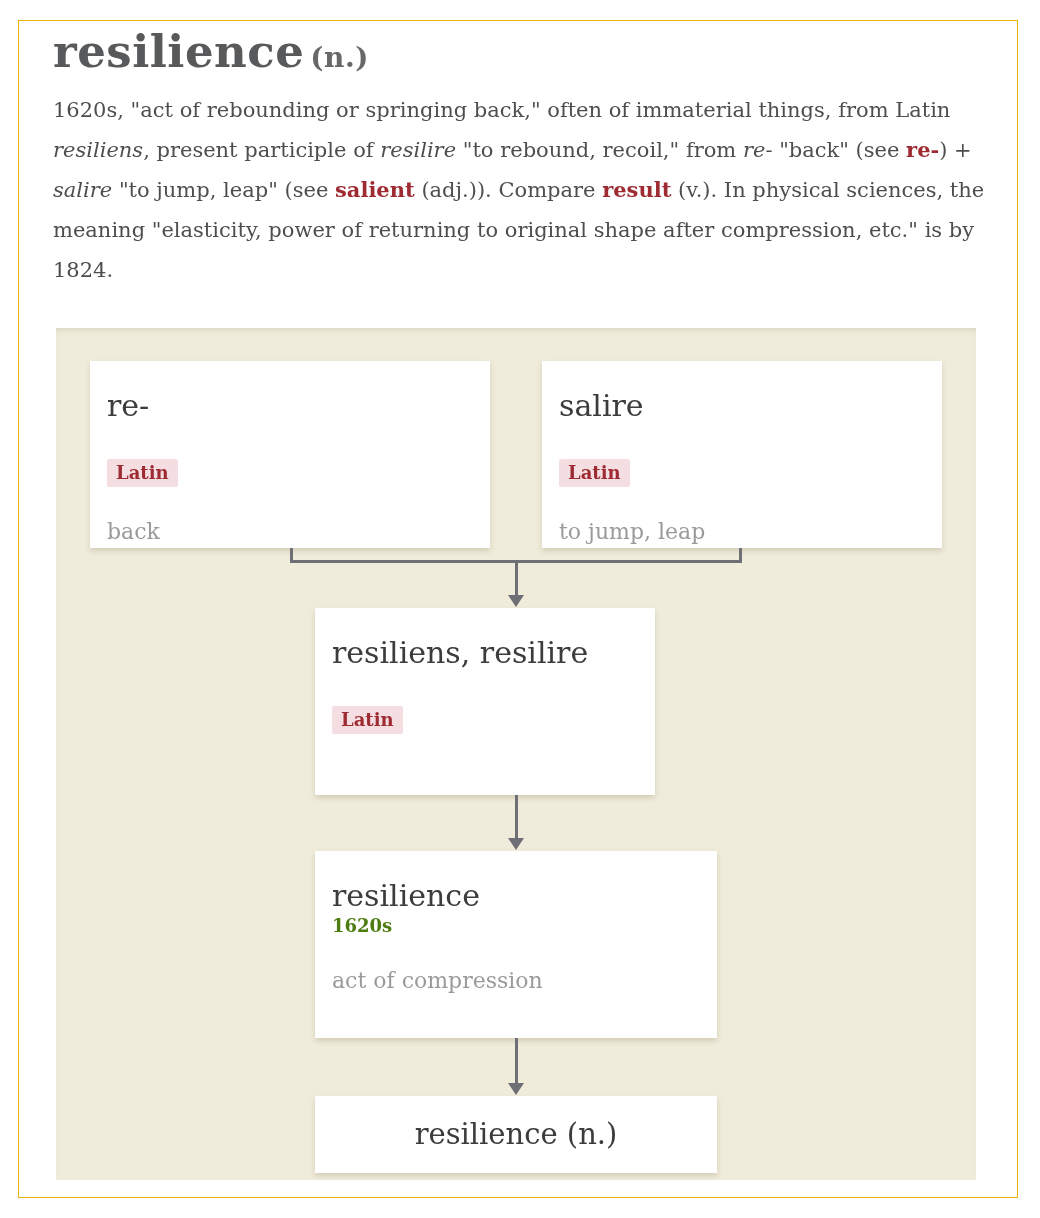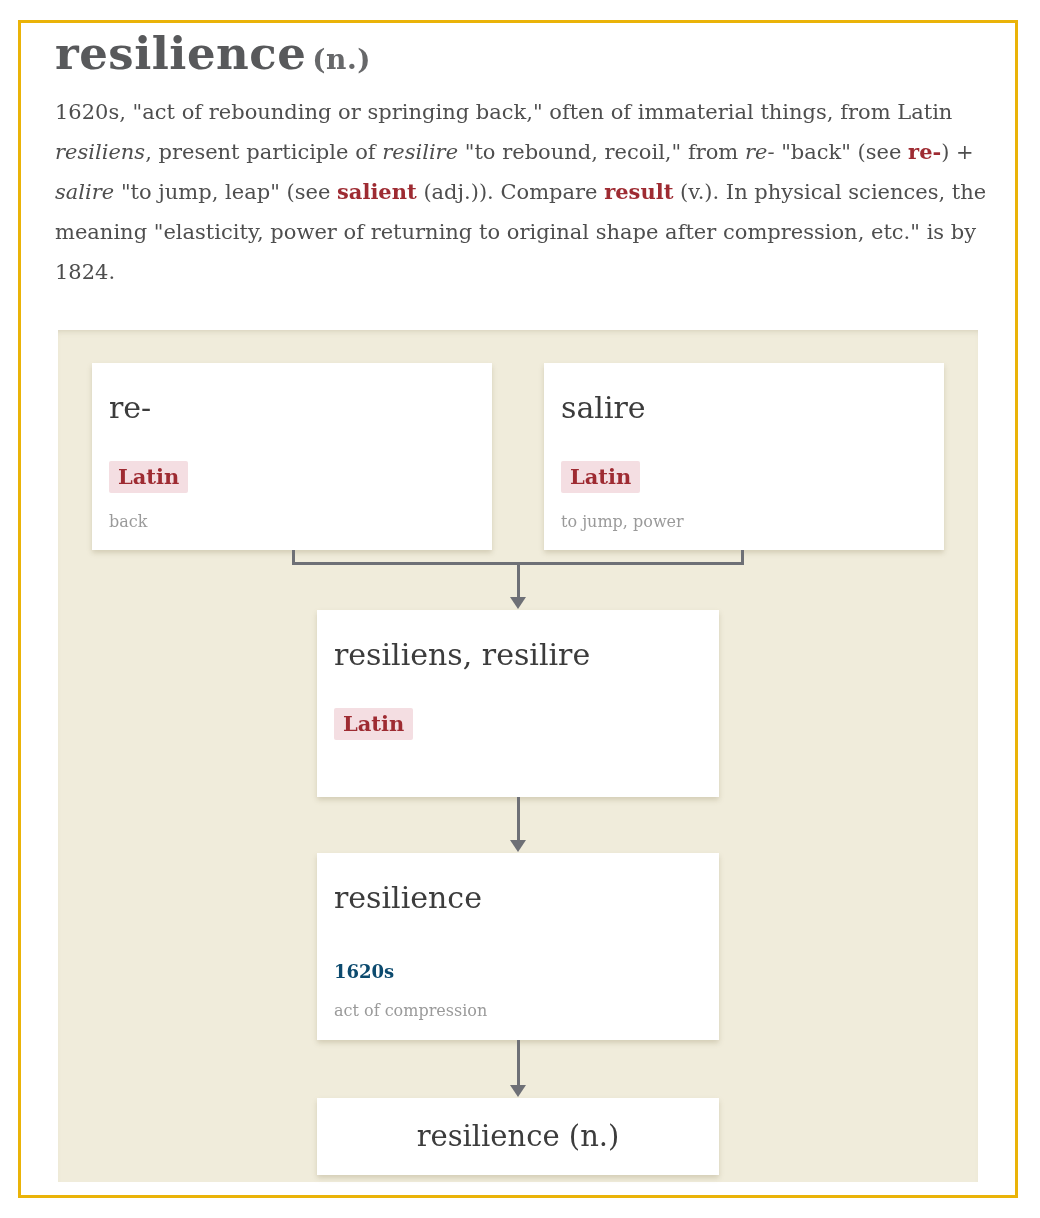--- a/index.html
+++ b/index.html
@@ -6,21 +6,21 @@
     margin: 0; padding: 0;
     width: 1040px; height: 1218px;
     background: #ffffff;
     overflow: hidden;
     font-family: "DejaVu Serif", serif;
   }
   .frame {
     position: absolute; left: 18px; top: 20px;
     width: 1000px; height: 1178px;
     box-sizing: border-box;
-    border: 3px solid #eab308;
+    border: 1px solid #eab308;
     background: #ffffff;
   }
   .headline {
     position: absolute; left: 34px; top: 4px;
     margin: 0; font-size: 45px; font-weight: bold;
     color: #58595b; letter-spacing: 0.5px; white-space: nowrap;
   }
   .headline .pos {
     font-size: 28px; color: #67686a; margin-left: 6px;
   }
@@ -44,33 +44,33 @@
     position: absolute; background: #ffffff;
     box-sizing: border-box;
     padding: 26px 20px 0 17px;
     box-shadow: 0 3px 5px rgba(140, 128, 90, 0.28);
   }
   .node .title {
     font-size: 30px; color: #3c3c3c; line-height: 1.25;
   }
   .badge {
     display: inline-block; margin-top: 34px;
-    font-size: 21px; font-weight: bold;
+    font-size: 18px; font-weight: bold;
     color: #9e2b32; background: #f4dee2;
     padding: 3px 9px 4px 9px; border-radius: 2px;
   }
   .date {
-    margin-top: 44px; font-size: 18px; font-weight: bold; color: #0c4a6e;
+    font-size: 18px; font-weight: bold; color: #4d7c0f;
   }
   .gloss {
-    margin-top: 19px; font-size: 16px; color: #9a9a9a;
+    margin-top: 32px; font-size: 22px; color: #9a9a9a;
   }
   .node-re     { left: 34px;  top: 33px;  width: 400px; height: 187px; }
   .node-salire { left: 486px; top: 33px;  width: 400px; height: 187px; }
-  .node-mid    { left: 259px; top: 280px; width: 402px; height: 187px; }
+  .node-mid    { left: 259px; top: 280px; width: 340px; height: 187px; }
   .node-der    { left: 259px; top: 523px; width: 402px; height: 187px; }
   .node-final  {
     left: 259px; top: 768px; width: 402px; height: 77px;
     padding: 0; display: flex; align-items: center; justify-content: center;
   }
   .node-final .title { font-size: 29px; }
   .bracket {
     position: absolute; left: 234px; top: 220px;
     width: 452px; height: 15px;
     box-sizing: border-box;
@@ -103,21 +103,21 @@
 
     <div class="node node-re">
       <div class="title">re-</div>
       <span class="badge">Latin</span>
       <div class="gloss">back</div>
     </div>
 
     <div class="node node-salire">
       <div class="title">salire</div>
       <span class="badge">Latin</span>
-      <div class="gloss">to jump, power</div>
+      <div class="gloss">to jump, leap</div>
     </div>
 
     <div class="bracket"></div>
     <div class="arrow arrow-1"></div>
 
     <div class="node node-mid">
       <div class="title">resiliens, resilire</div>
       <span class="badge">Latin</span>
     </div>
 

